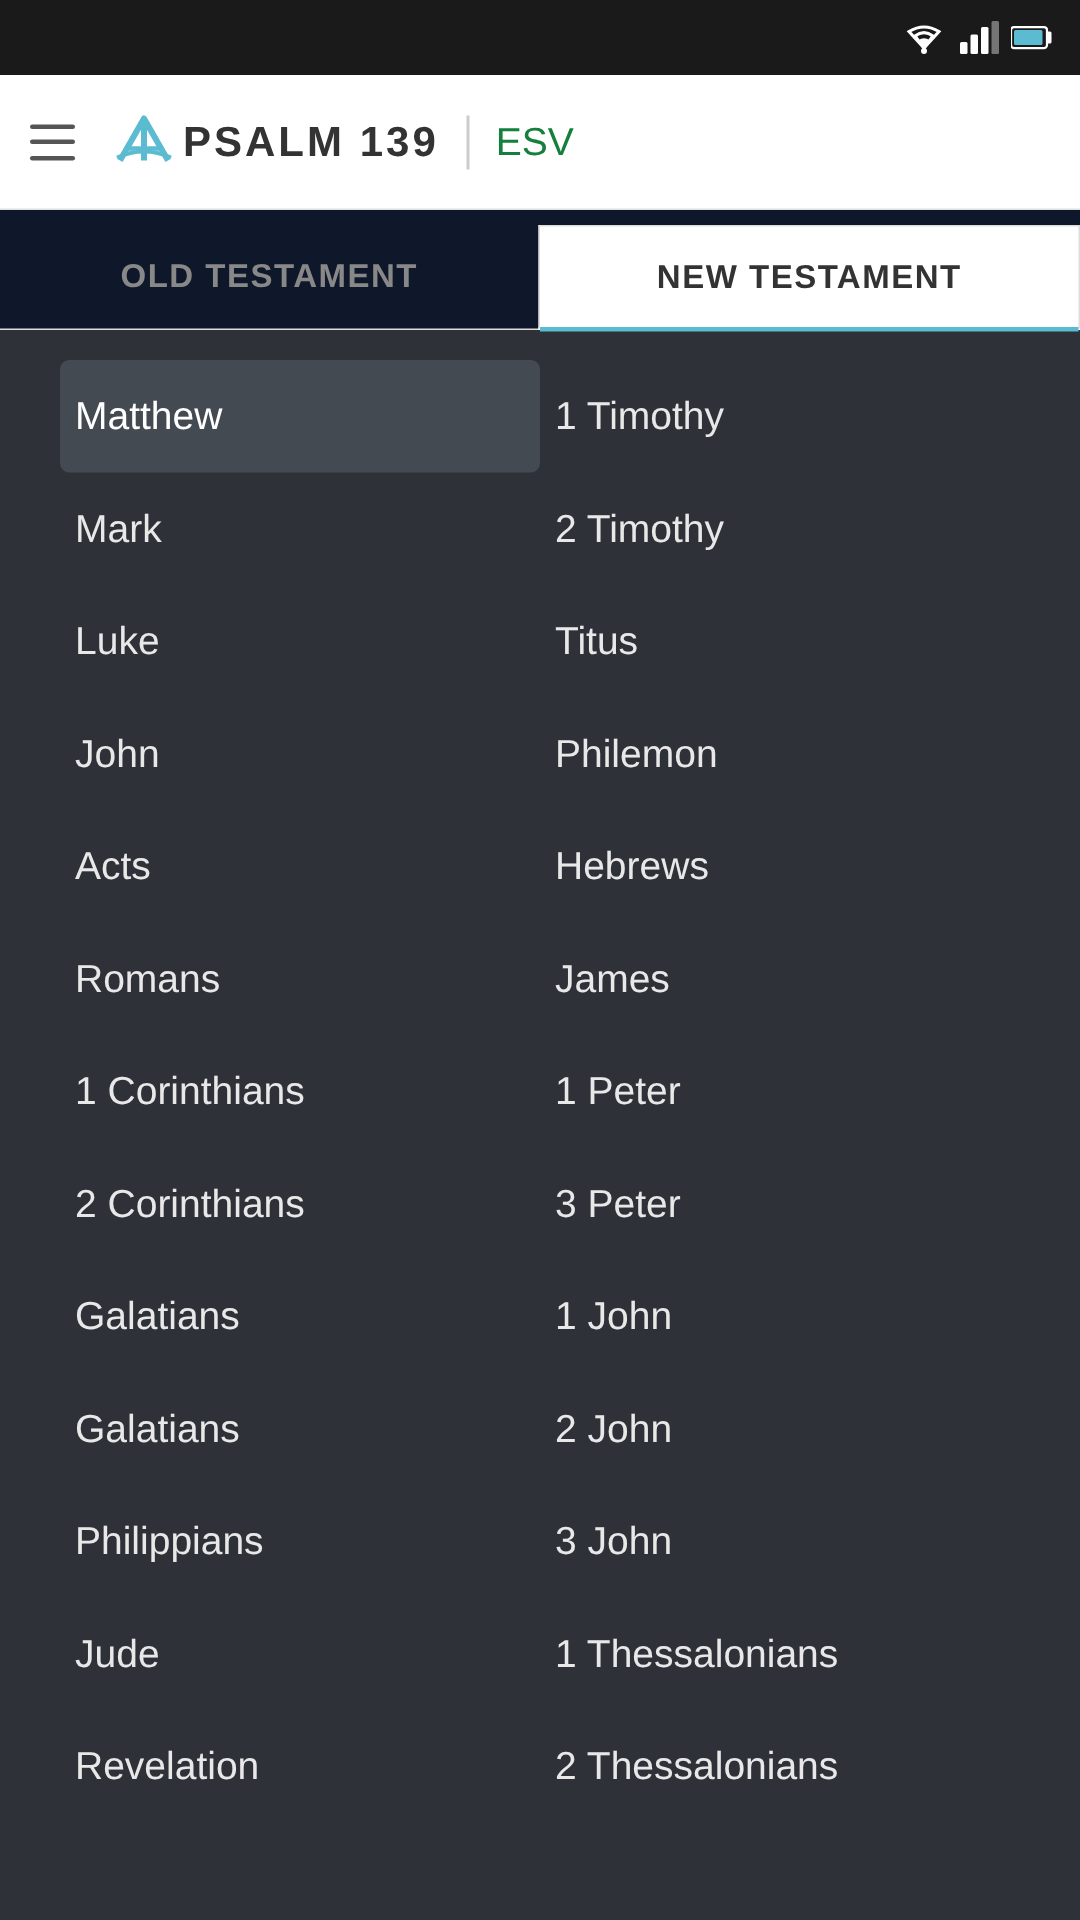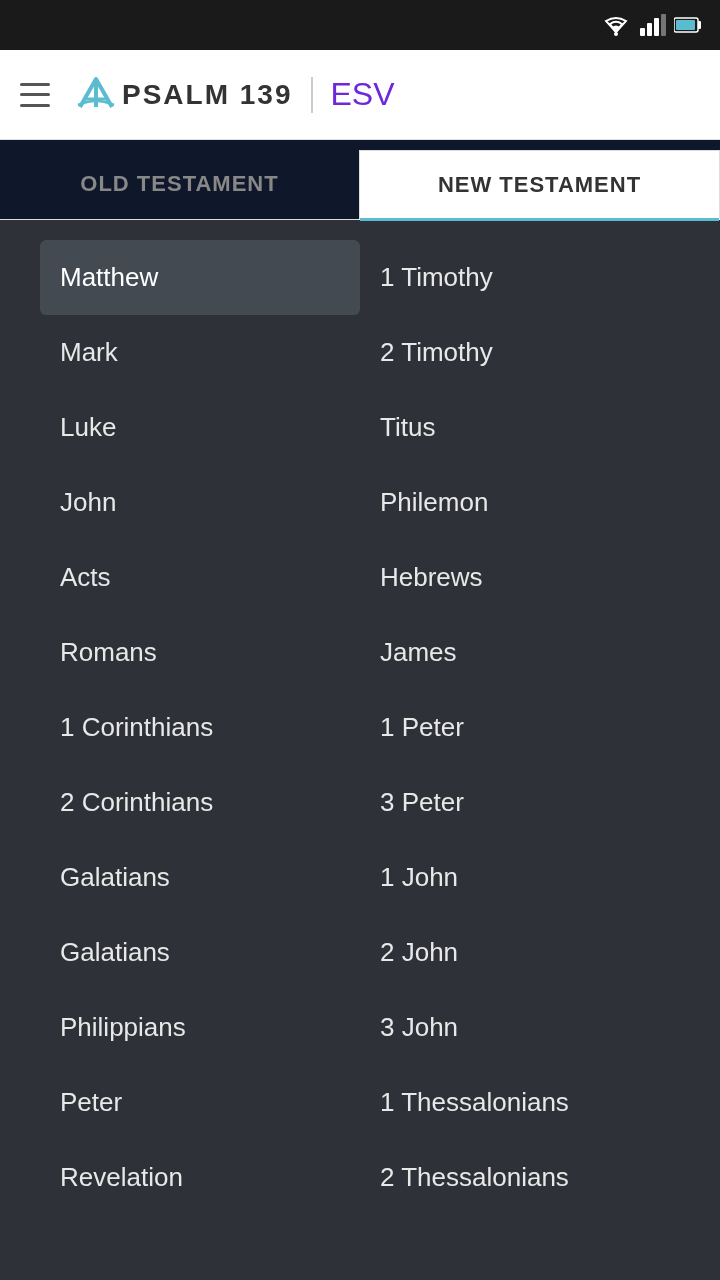--- a/index.html
+++ b/index.html
@@ -61,23 +61,23 @@
       color: #333;
       letter-spacing: 2px;
     }
     .header-divider {
       width: 2px;
       height: 36px;
       background: #ccc;
       margin: 0 18px;
     }
     .header-version {
-      font-size: 32px;
+      font-size: 26px;
       font-weight: 500;
-      color: #6d28d9;
+      color: #15803d;
     }
 
     
     .tabs {
       width: 720px;
       height: 80px;
       background: #0f172a;
       display: flex;
       align-items: flex-end;
       border-bottom: 1px solid #ddd;
@@ -114,21 +114,21 @@
     }
 
     
     .book-list {
       padding: 20px 40px;
       display: grid;
       grid-template-columns: 1fr 1fr;
       gap: 0;
     }
     .book-item {
-      padding: 22px 20px;
+      padding: 22px 10px;
       font-size: 26px;
       font-weight: 400;
       color: #e8e8e8;
       cursor: pointer;
     }
     .book-item.highlighted {
       background: #444a52;
       border-radius: 6px;
       color: #ffffff;
     }
@@ -212,18 +212,18 @@
     <div class="book-item">1 Corinthians</div>
     <div class="book-item">1 Peter</div>
     <div class="book-item">2 Corinthians</div>
     <div class="book-item">3 Peter</div>
     <div class="book-item">Galatians</div>
     <div class="book-item">1 John</div>
     <div class="book-item">Galatians</div>
     <div class="book-item">2 John</div>
     <div class="book-item">Philippians</div>
     <div class="book-item">3 John</div>
-    <div class="book-item">Peter</div>
+    <div class="book-item">Jude</div>
     <div class="book-item">1 Thessalonians</div>
     <div class="book-item">Revelation</div>
     <div class="book-item">2 Thessalonians</div>
     <div class="book-item"></div>
   </div>
 
 </body></html>

